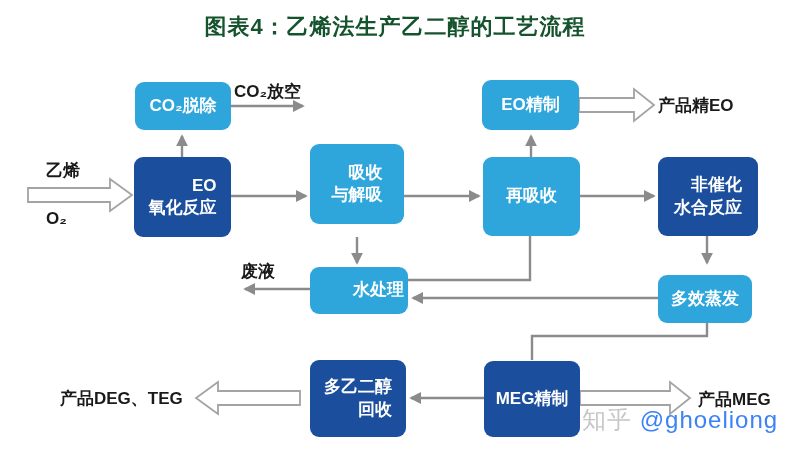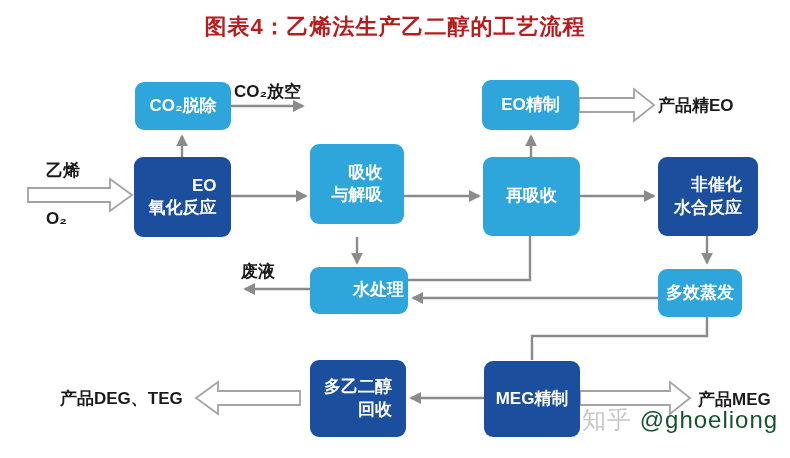--- a/index.html
+++ b/index.html
@@ -16,21 +16,21 @@
     overflow: hidden;
   }
   .title {
     position: absolute;
     top: 12px;
     left: 0;
     width: 790px;
     text-align: center;
     font-size: 22px;
     font-weight: 700;
-    color: #b91c1c;
+    color: #14532d;
     letter-spacing: 1px;
   }
   .connectors {
     position: absolute;
     left: 0;
     top: 0;
   }
   .box {
     position: absolute;
     border-radius: 9px;
@@ -59,31 +59,31 @@
 
   .watermark {
     position: absolute;
     left: 582px;
     top: 404px;
     font-size: 24px;
     color: #c6c6c6;
     white-space: nowrap;
     letter-spacing: 1px;
   }
-  .watermark .handle { color: #14532d; }
+  .watermark .handle { color: #3b82f6; }
 
   
   #box-co2-removal      { left:135px; top:82px;  width:96px;  height:48px; }
   #box-eo-oxidation     { left:134px; top:157px; width:97px;  height:80px; }
   #box-absorption       { left:310px; top:144px; width:94px;  height:80px; }
   #box-reabsorption     { left:483px; top:157px; width:97px;  height:79px; }
   #box-eo-refining      { left:482px; top:80px;  width:97px;  height:50px; }
   #box-hydration        { left:658px; top:157px; width:100px; height:79px; }
   #box-water-treatment  { left:310px; top:267px; width:98px;  height:47px;padding-left:39px; }
-  #box-evaporation      { left:658px; top:269px; width:84px;  height:48px; }
+  #box-evaporation      { left:658px; top:275px; width:94px;  height:48px; }
   #box-meg-refining     { left:484px; top:361px; width:96px;  height:76px; }
   #box-peg-recovery     { left:310px; top:360px; width:96px;  height:77px; }
 
   
   #lbl-ethylene   { left:46px;  top:159px; width:56px; }
   #lbl-oxygen     { left:46px;  top:209px; width:56px; }
   #lbl-co2-vent   { left:234px; top:80px; }
   #lbl-waste      { left:241px; top:260px; }
   #lbl-product-eo { left:658px; top:94px; }
   #lbl-product-meg{ left:698px; top:388px; }

